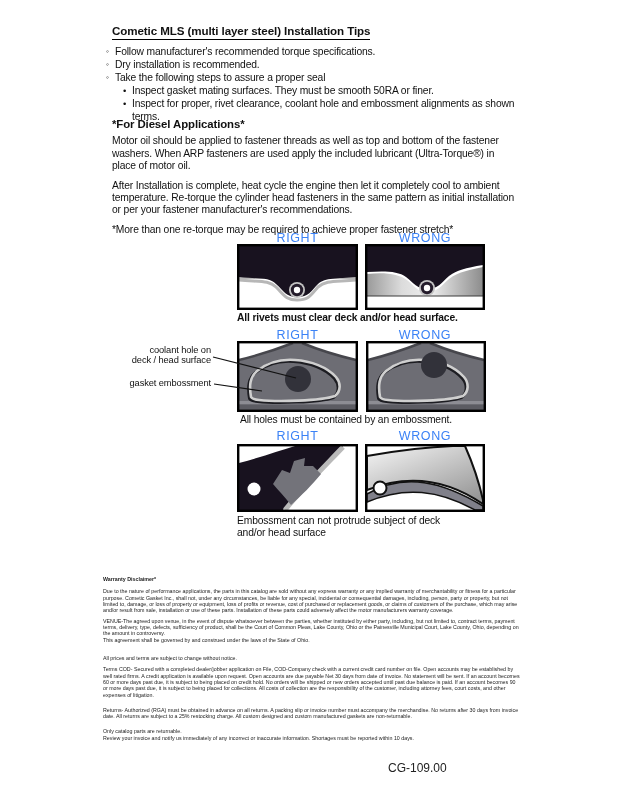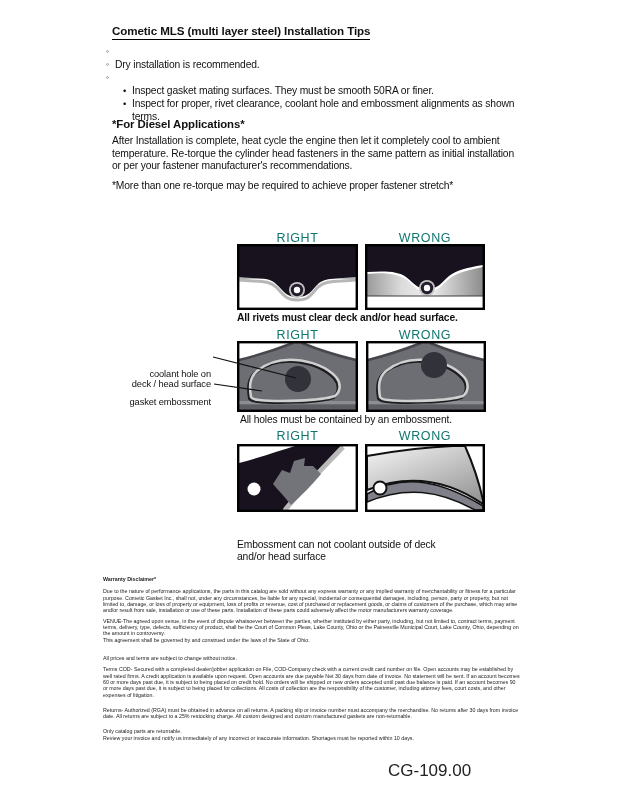--- a/index.html
+++ b/index.html
@@ -12,71 +12,74 @@
   .bullets{position:absolute;left:106px;top:45px;width:430px;font-size:10.3px;line-height:13px;letter-spacing:-0.15px;}
   .b{display:flex;}
   .b .m{width:9px;flex:0 0 9px;font-size:8.5px;line-height:13px;}
   .b.sub{margin-left:17px;}
   .b.sub .m{font-size:9.5px;}
 
   .diesel{position:absolute;left:112px;top:118px;width:402px;font-size:10.3px;line-height:12.4px;letter-spacing:-0.15px;}
   .diesel h2{margin:0 0 5px 0;font-size:11.4px;letter-spacing:-0.1px;}
   .diesel p{margin:0 0 7px 0;}
 
-  .dg-label{position:absolute;font-size:12.5px;letter-spacing:0.6px;text-align:center;color:#0f766e;}
+  .dg-label{position:absolute;font-size:12.5px;letter-spacing:0.6px;text-align:center;color:#3b82f6;}
   .panel{position:absolute;}
   .caption{position:absolute;font-size:10.3px;letter-spacing:-0.15px;line-height:11.5px;color:#111;}
-  .pre{white-space:pre-line;margin-top:24px;}
+  .pre{white-space:pre-line;}
 
   .side-label{position:absolute;left:100px;width:111px;text-align:right;font-size:9.3px;line-height:9.8px;letter-spacing:-0.1px;}
 
   .leaders{position:absolute;left:0;top:0;pointer-events:none;}
 
   .disclaimer{position:absolute;left:103px;top:576px;width:418px;font-size:5.3px;line-height:6.35px;color:#222;}
   .disclaimer .dh{font-weight:bold;margin:0;}
   .disclaimer p{margin:0;}
   .disclaimer p.p1{margin-top:6px;}
   .disclaimer p.p2{margin-top:4px;}
   .disclaimer p.p3{margin-top:12px;}
   .disclaimer p.p4{margin-top:5px;}
   .disclaimer p.p5{margin-top:8.5px;}
   .disclaimer p.p6{margin-top:9px;}
 
-  .doccode{position:absolute;left:388px;top:761px;font-size:17px;color:#222;}
+  .doccode{position:absolute;left:388px;top:761px;font-size:12px;color:#222;}
 </style>
 </head>
 <body>
 
 <div class="page">
 
   <h1 class="title">Cometic MLS (multi layer steel) Installation Tips</h1>
 
   <div class="bullets">
     <div class="b">
         <span class="m">◦</span>
+        <span>Follow manufacturer's recommended torque specifications.</span>
       </div>
     <div class="b">
         <span class="m">◦</span>
         <span>Dry installation is recommended.</span>
       </div>
     <div class="b">
         <span class="m">◦</span>
+        <span>Take the following steps to assure a proper seal</span>
       </div>
     <div class="b sub">
         <span class="m">•</span>
         <span>Inspect gasket mating surfaces.  They must be smooth 50RA or finer.</span>
       </div>
     <div class="b sub">
         <span class="m">•</span>
         <span>Inspect for proper, rivet clearance, coolant hole and embossment alignments as shown terms.</span>
       </div>
   </div>
 
   <div class="diesel">
     <h2>*For Diesel Applications*</h2>
+    <p>Motor oil should be applied to fastener threads as well as top and bottom of the fastener washers. When ARP fasteners are used apply the included lubricant (Ultra-Torque®) in place of motor oil.</p>
     <p>After Installation is complete, heat cycle the engine then let it completely cool to ambient temperature. Re-torque the cylinder head fasteners in the same pattern as initial installation or per your fastener manufacturer's recommendations.</p>
     <p>*More than one re-torque may be required to achieve proper fastener stretch*</p>
   </div>
 
   <div class="dg-label" style="left:237px;top:231px;width:121px;">RIGHT</div>
   <div class="dg-label" style="left:365px;top:231px;width:120px;">WRONG</div>
 
   <svg class="panel" style="left:237px;top:244px;" width="121" height="66" viewBox="0 0 121 66">
     <rect x="0" y="0" width="121" height="66" fill="#fff"></rect>
     <polygon points="2,26 56,35 2,35" fill="#b7b7b7"></polygon>
@@ -108,21 +111,21 @@
     <rect x="1.2" y="1.2" width="117.6" height="63.6" fill="none" stroke="#000" stroke-width="2.4"></rect>
   </svg>
 
   <div class="caption" style="left:237px;top:312px;font-weight:bold;">All rivets must clear deck and/or head surface.</div>
 
   <div class="dg-label" style="left:237px;top:328px;width:121px;">RIGHT</div>
   <div class="dg-label" style="left:365px;top:328px;width:120px;">WRONG</div>
 
   <div class="side-label pre" style="top:346px;">coolant hole on
 deck / head surface</div>
-  <div class="side-label" style="top:398px;">gasket embossment</div>
+  <div class="side-label" style="top:379px;">gasket embossment</div>
 
   <svg class="panel" style="left:237px;top:341px;" width="121" height="71" viewBox="0 0 121 71">
     <rect x="0" y="0" width="121" height="71" fill="#6d6d74"></rect>
     <path d="M2,2 H56 C38,9 18,15 2,19 Z" fill="#fff"></path>
     <path d="M65,2 H119 V19 C102,15 82,9 65,2 Z" fill="#fff"></path>
     <path d="M56,2 C38,9 18,15 2,19" fill="none" stroke="#46464c" stroke-width="2.5"></path>
     <path d="M65,2 C82,9 102,15 119,19" fill="none" stroke="#46464c" stroke-width="2.5"></path>
     <rect x="2" y="60" width="117" height="3.5" fill="#8d8d94"></rect>
     <rect x="2" y="63.5" width="117" height="5.5" fill="#5c5c63"></rect>
     <path d="M14,56 C12,44 13,36 20,30 C30,22 44,18 58,19 C74,20 90,26 99,36 C104,42 104,50 98,55 C84,60 40,61 22,59 C17,58.5 14.8,57.5 14,56 Z" fill="none" stroke="#1d1d22" stroke-width="3" transform="translate(-1.5,1.5)"></path>
@@ -166,21 +169,21 @@
           <stop offset="1" stop-color="#989898"></stop>
       </linearGradient>
     </defs>
     <rect x="0" y="0" width="120" height="68" fill="#fff"></rect>
     <path d="M2,50 C40,28 78,38 118,62 L118,66 L110,66 C74,46 40,42 2,58 Z" fill="#80808a" stroke="#111" stroke-width="1.5"></path>
     <path d="M2,12 C30,7 60,3 88,2 L100,2 C108,20 114,38 118,56 L118,60 C80,34 42,30 2,46 Z" fill="url(#gF)" stroke="#111" stroke-width="2"></path>
     <circle cx="15" cy="44" r="6.5" fill="#fff" stroke="#111" stroke-width="2"></circle>
     <rect x="1.2" y="1.2" width="117.6" height="65.6" fill="none" stroke="#000" stroke-width="2.4"></rect>
   </svg>
 
-  <div class="caption pre" style="left:237px;top:515px;width:250px;">Embossment can not coolant outside of deck
+  <div class="caption pre" style="left:237px;top:515px;width:250px;">Embossment can not protrude subject of deck
 and/or head surface</div>
 
   <svg class="leaders" width="618" height="800" viewBox="0 0 618 800">
     <line x1="213" y1="357" x2="296" y2="378" stroke="#111" stroke-width="1.1"></line>
     <line x1="214" y1="384" x2="262" y2="391" stroke="#111" stroke-width="1.1"></line>
   </svg>
 
   <div class="disclaimer">
     <p class="dh">Warranty Disclaimer*</p>
     <p class="p1">Due to the nature of performance applications, the parts in this catalog are sold without any express warranty or any implied warranty of merchantability or fitness for a particular purpose.  Cometic Gasket Inc., shall not, under any circumstances, be liable for any special, incidental or consequential damages, including, person, party or property, but not limited to, damage, or loss of property or equipment, loss of profits or revenue, cost of purchased or replacement goods, or claims of customers of the purchase, which may arise and/or result from sale, installation or use of these parts.  Installation of these parts could adversely affect the motor manufacturers warranty coverage.</p>

